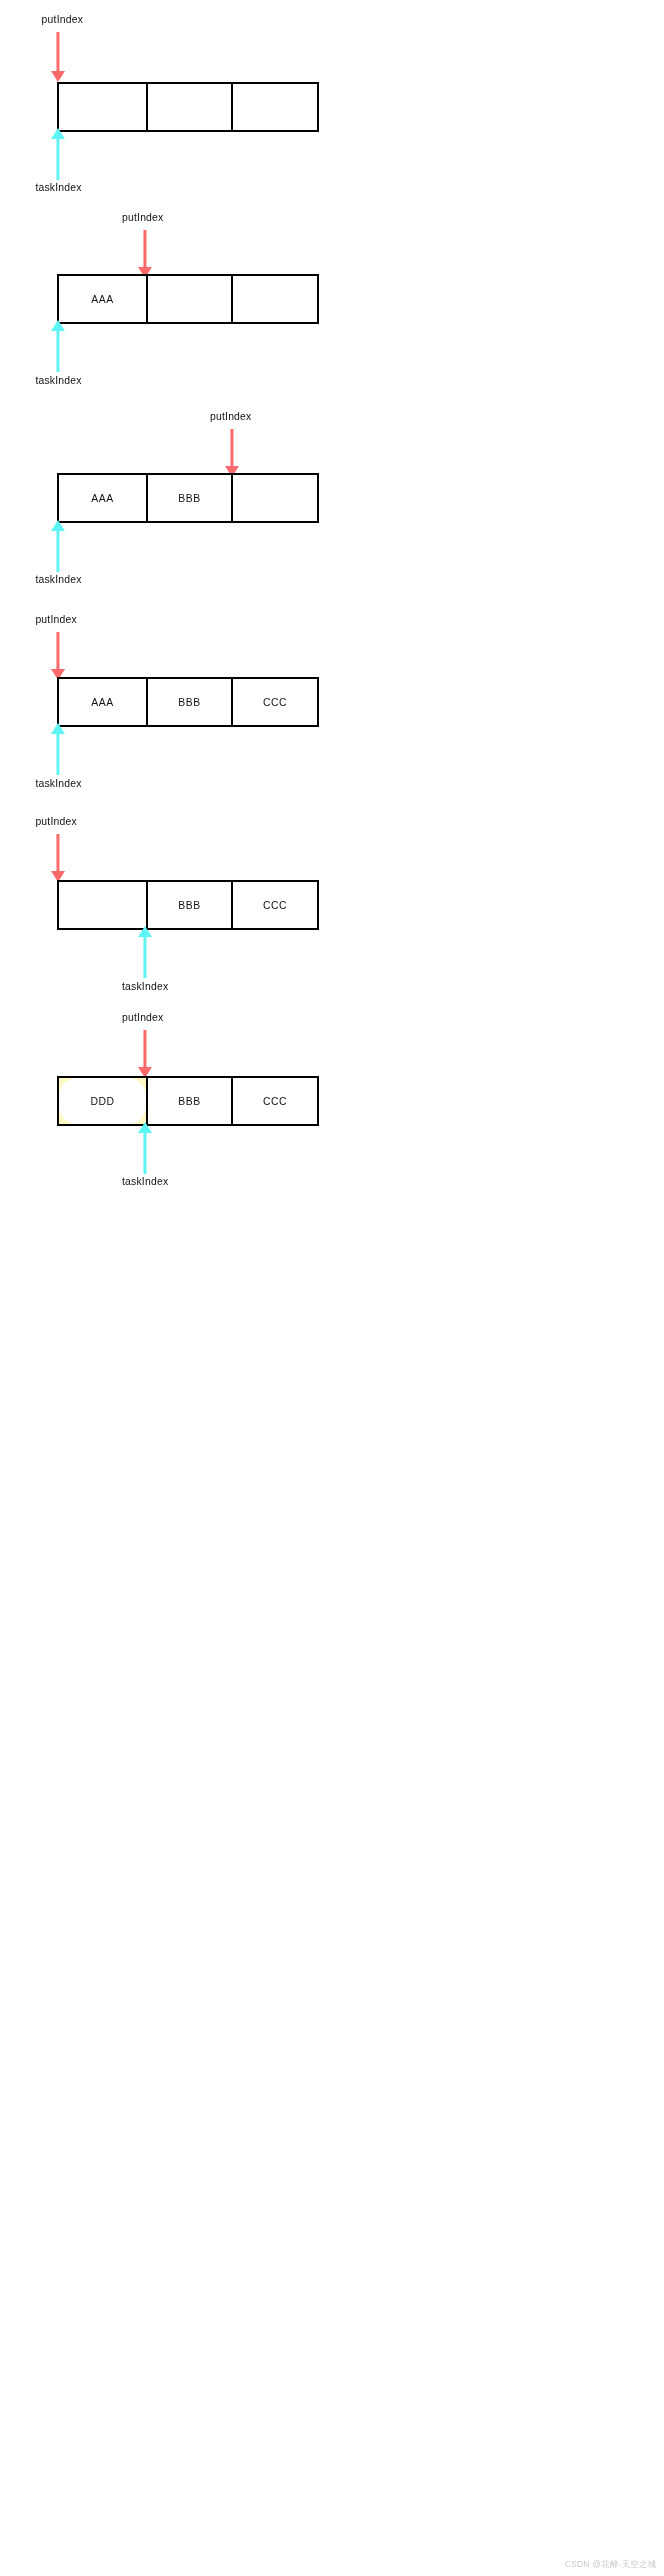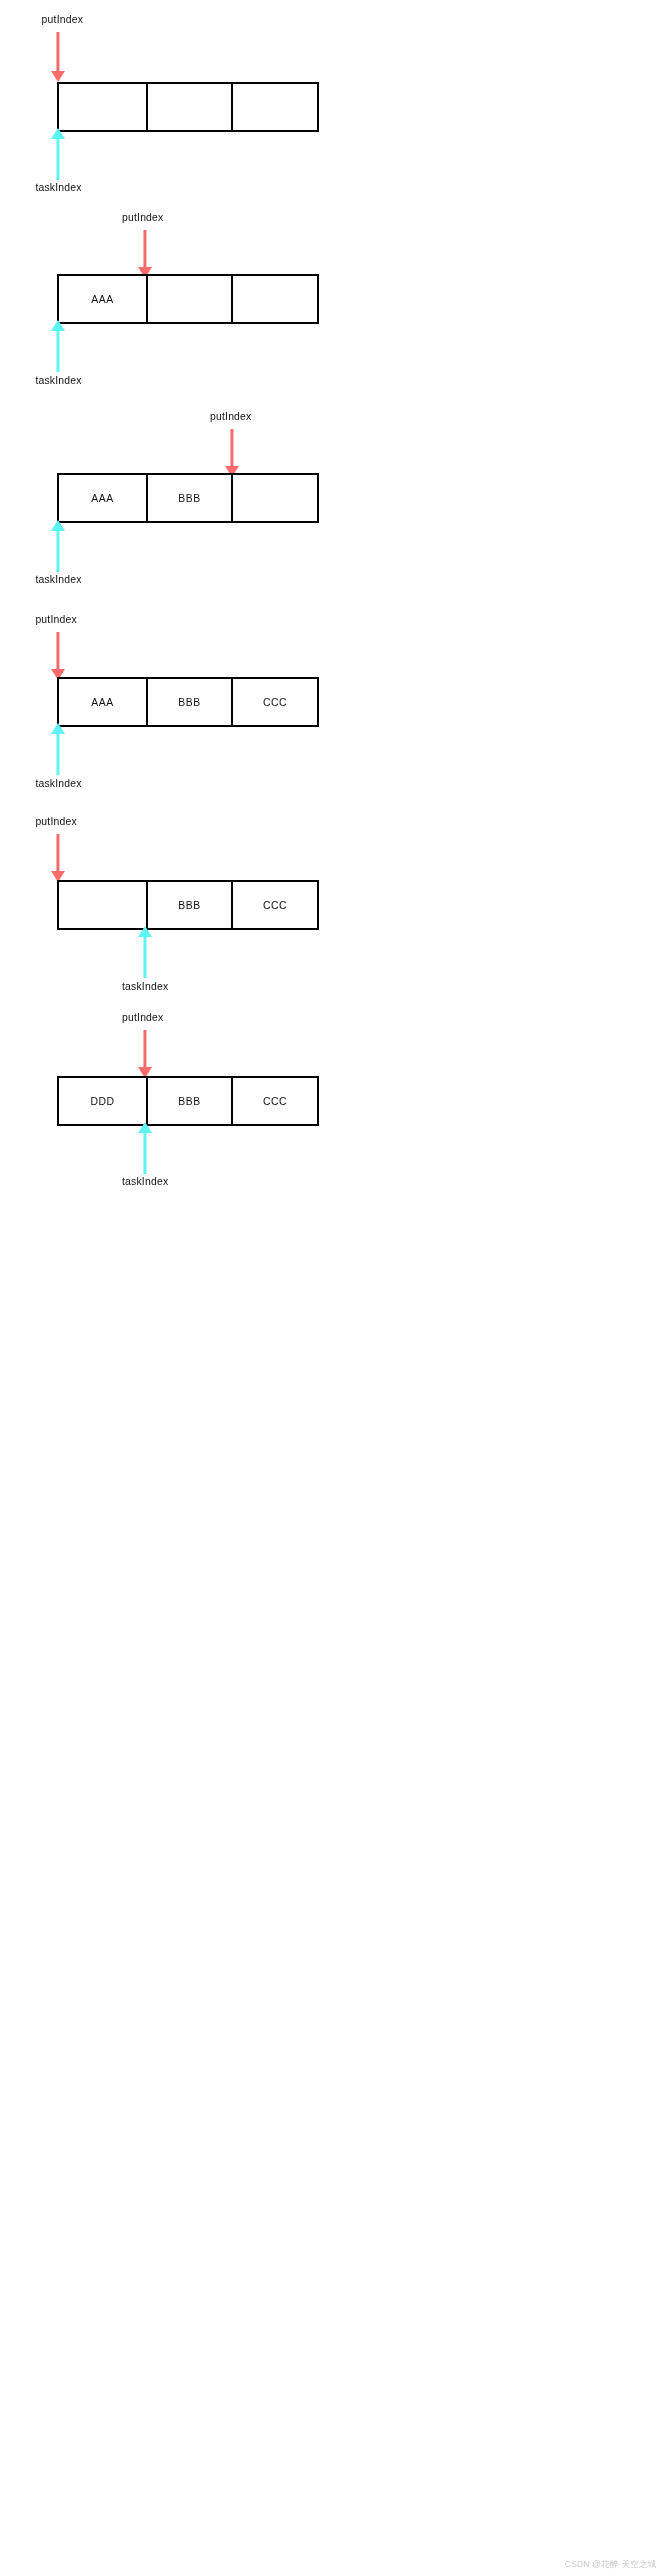--- a/index.html
+++ b/index.html
@@ -186,21 +186,21 @@
     <div class="arrow-label" style="left:102px;top:176px;">taskIndex</div>
   </div>
 
   <div class="stage" style="top:1008px;height:204px;">
     <div class="arrow-label" style="left:102px;top:4.6px;">putIndex</div>
     <div class="arrow down" style="left:115px;top:21.6px;height:48px;">
       <div class="shaft" style="height:38px;"></div>
       <div class="head"></div>
     </div>
     <div class="ring" style="left:37px;top:68px;width:262px;">
-      <div class="cell" style="width:87px;">DDD</div>
+      <div class="cell" style="width:87px;border-radius:18px;">DDD</div>
       <div class="cell" style="width:85px;">BBB</div>
       <div class="cell" style="width:86px;">CCC</div>
     </div>
     <div class="arrow up" style="left:115px;top:114px;height:52px;">
       <div class="shaft" style="height:42px;"></div>
       <div class="head"></div>
     </div>
     <div class="arrow-label" style="left:102px;top:169px;">taskIndex</div>
   </div>
 

